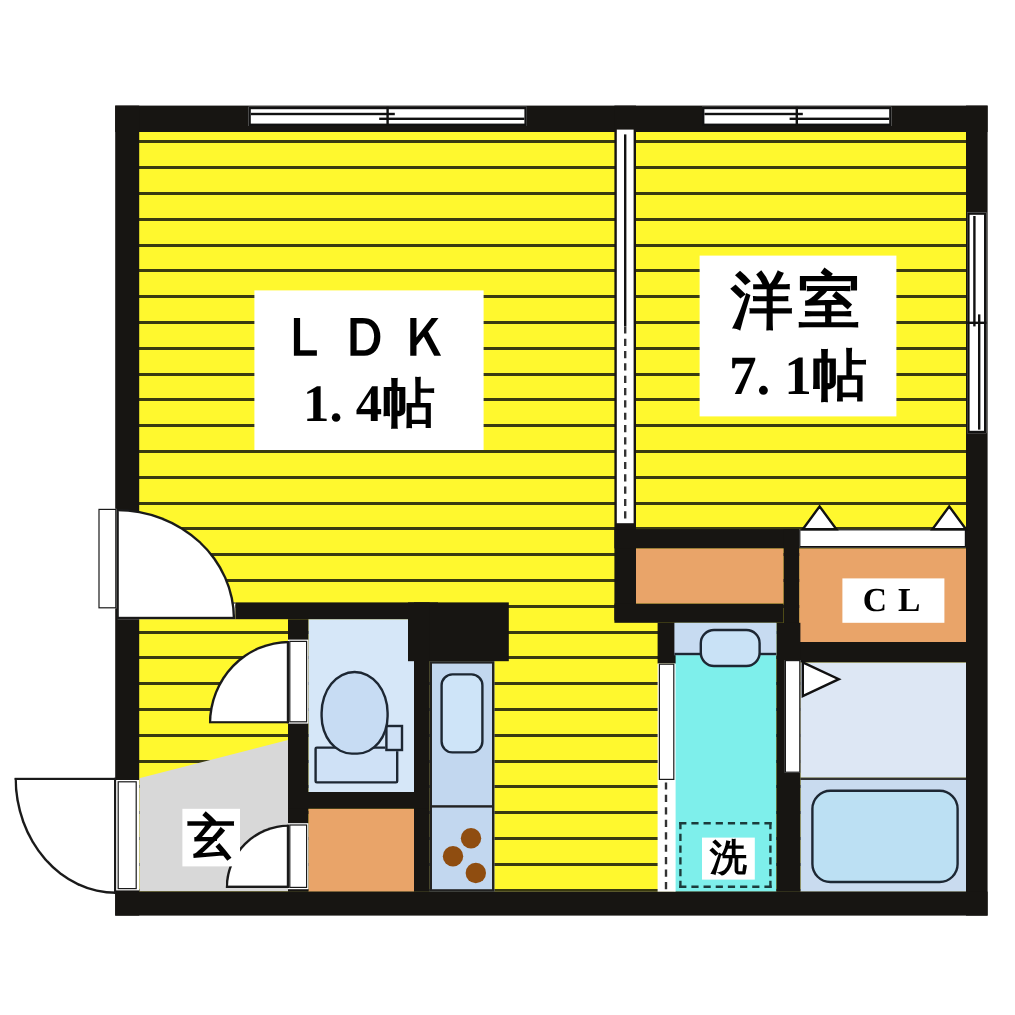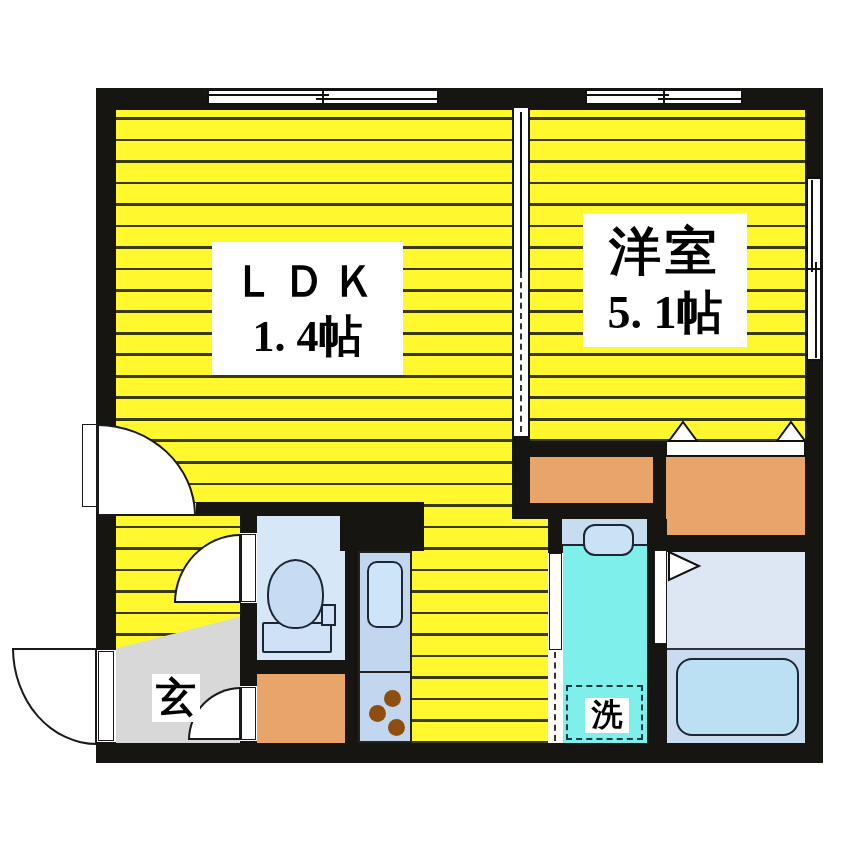--- a/index.html
+++ b/index.html
@@ -132,23 +132,26 @@
     <polygon points="669,552 699,566 669,580" fill="#fff" stroke="#111" stroke-width="2"></polygon>
   </svg>
 
   <div class="labelbox" style="left:212px;top:242px;width:191px;height:133px;font-size:44px;">
     <span style="letter-spacing:6px;">ＬＤＫ</span>
     <span>1. 4帖</span>
   </div>
 
   <div class="labelbox" style="left:583px;top:213px;width:164px;height:134px;font-size:46px;">
     <span style="font-size:52px;letter-spacing:4px;">洋室</span>
-    <span>5. 1帖</span>
+    <span>7. 1帖</span>
   </div>
 
+  <div class="labelbox" style="left:702px;top:482px;width:85px;height:37px;font-size:28px;letter-spacing:9px;padding-left:6px;box-sizing:border-box;">
+    <span>CL</span>
+  </div>
 
   <div class="labelbox" style="left:152px;top:674px;width:48px;height:48px;font-size:40px;">
     <span>玄</span>
   </div>
 
   <div class="labelbox" style="left:585px;top:698px;width:44px;height:35px;font-size:31px;">
     <span>洗</span>
   </div>
 
 </div>

